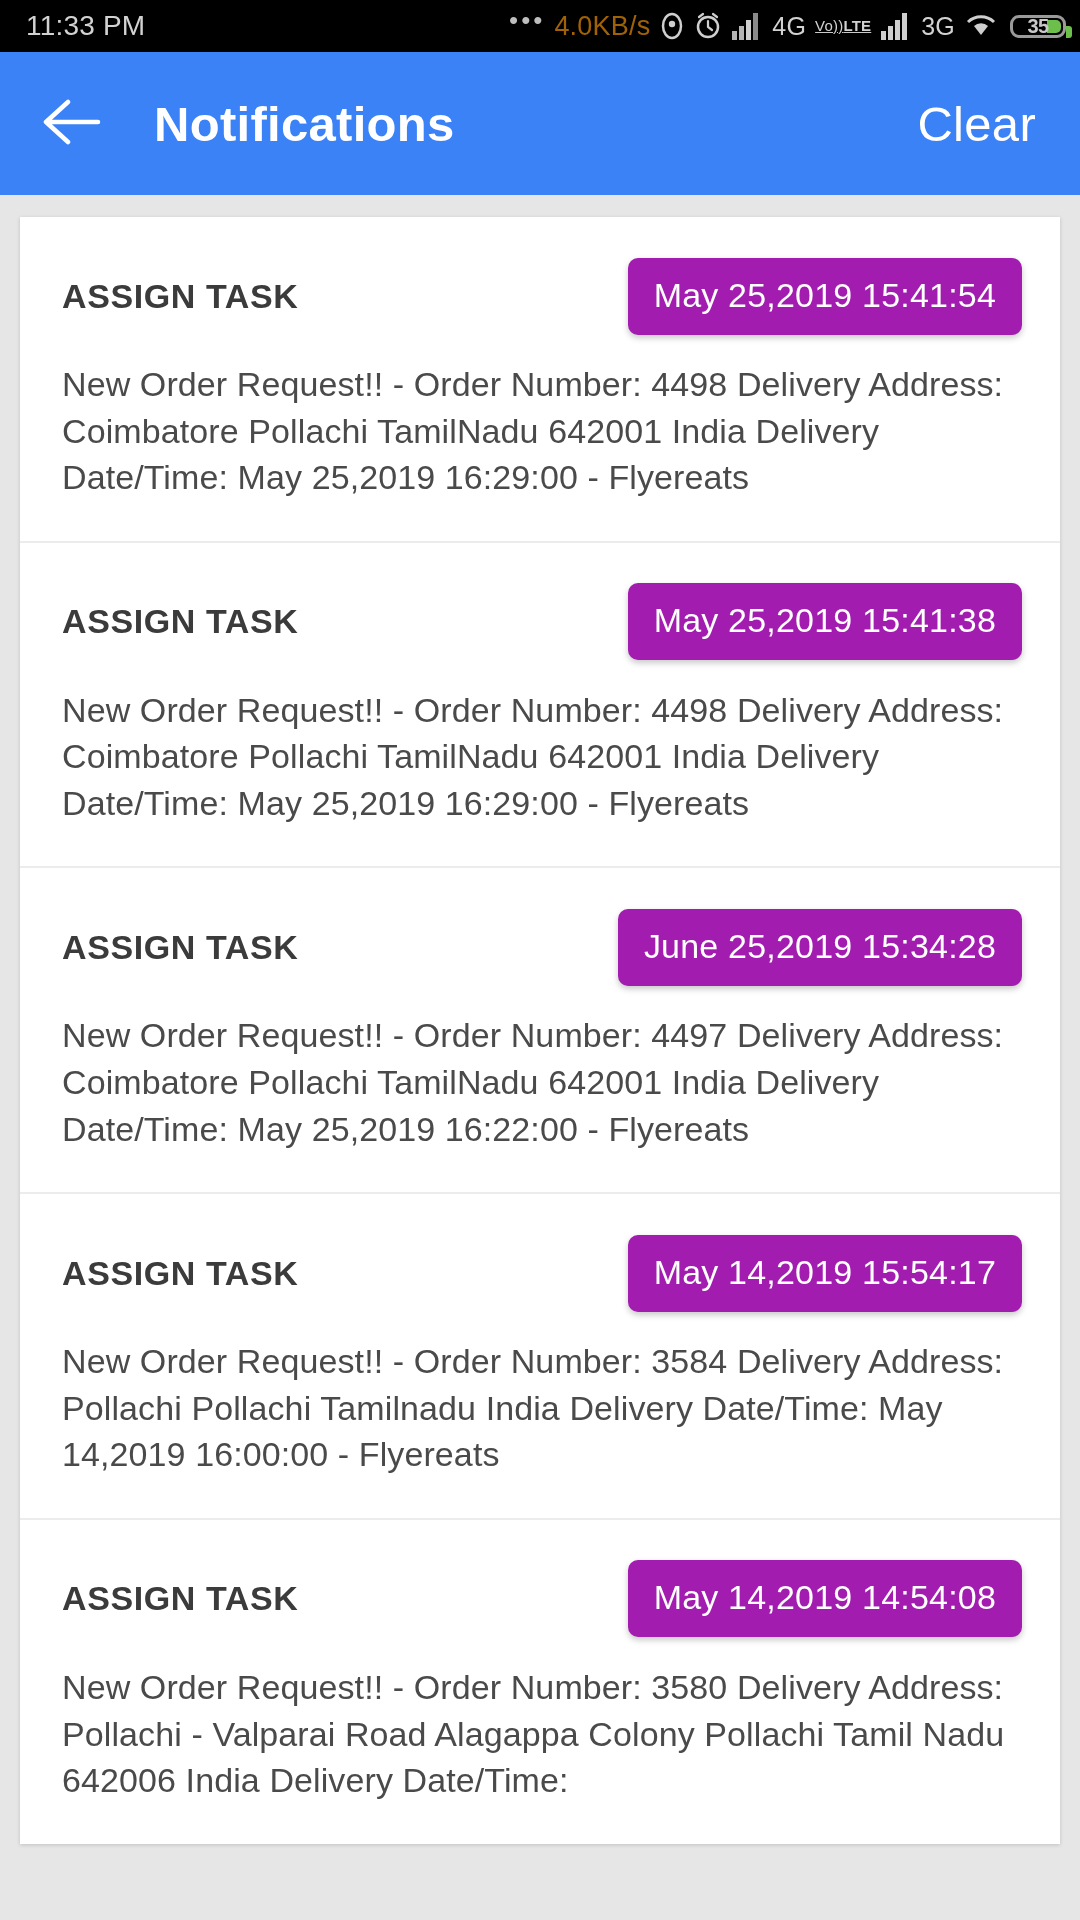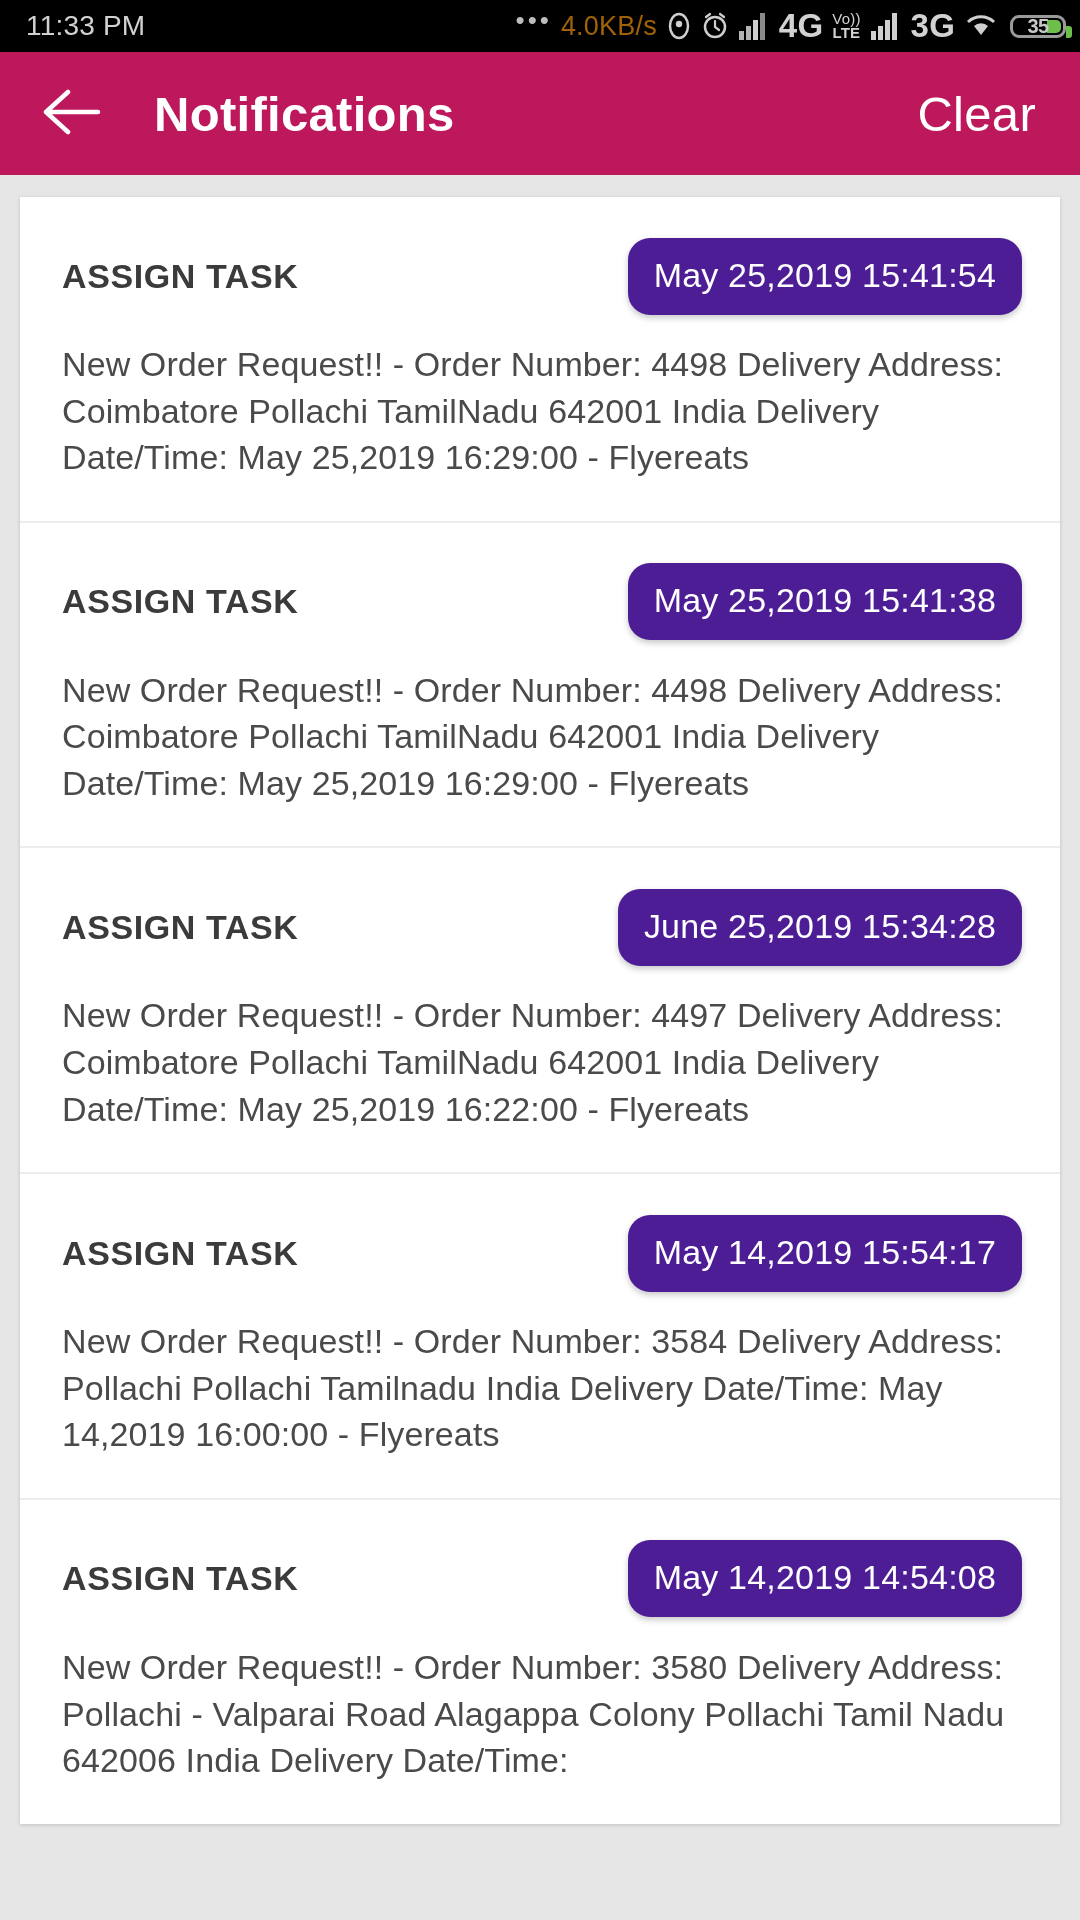--- a/index.html
+++ b/index.html
@@ -26,22 +26,22 @@
   .sb-right {
     margin-left: auto;
     display: flex;
     align-items: center;
     gap: 9px;
   }
   .sb-dots { letter-spacing: 3px; font-size: 26px; color: #bdbdbd; position: relative; top: -6px; }
   .sb-net { font-size: 27px; color: #a16207; }
   .sb-ico { display: inline-flex; align-items: center; justify-content: center; }
   .sb-ico svg { display: block; }
-  .sb-txt { font-size: 33px; color: #d2d2d2; font-weight: 700; }
-  .sb-volte { display: flex; flex-direction: column; align-items: center; line-height: 0.95; }
+  .sb-txt { font-size: 25px; color: #d2d2d2; font-weight: 400; }
+  .sb-volte { display: flex; flex-direction: row; align-items: center; line-height: 0.95; text-decoration: underline; }
   .sb-volte span:first-child { font-size: 15px; color: #d2d2d2; }
   .sb-volte span:last-child { font-size: 15px; color: #d2d2d2; font-weight: 700; }
   .battery {
     width: 56px; height: 23px;
     border: 3px solid #9a9a9a;
     border-radius: 9px;
     position: relative;
     display: flex; align-items: center; justify-content: center;
     margin-left: 3px;
   }
@@ -52,22 +52,22 @@
     background: #6cbf4b; border-radius: 0 3px 3px 0;
   }
   .battery .fill {
     position: absolute; right: 2px; top: 2px; bottom: 2px;
     width: 14px; background: #6cbf4b; border-radius: 0 5px 5px 0;
   }
   .battery .lvl { font-size: 20px; color: #c9c9c9; font-weight: 600; position: relative; z-index: 2; letter-spacing: -0.5px; }
 
   
   .appbar {
-    height: 123px;
-    background: #be185d;
+    height: 143px;
+    background: #3b82f6;
     display: flex;
     align-items: center;
     padding: 0 40px 0 40px;
     color: #ffffff;
   }
   .back-btn {
     width: 66px; height: 66px;
     display: flex; align-items: center; justify-content: center;
     flex: 0 0 auto;
   }
@@ -109,24 +109,24 @@
   }
   .notif-type {
     font-size: 34px;
     font-weight: 700;
     color: #3b3b3b;
     letter-spacing: 0.6px;
     white-space: nowrap;
   }
   .notif-time {
     margin-left: auto;
-    background: #4c1d95;
+    background: #a21caf;
     color: #ffffff;
     font-size: 34px;
-    border-radius: 22px;
+    border-radius: 10px;
     padding: 18px 26px 20px 26px;
     white-space: nowrap;
     box-shadow: 0 3px 6px rgba(0,0,0,0.22);
     letter-spacing: 0.2px;
   }
   .notif-body {
     margin-top: 22px;
     font-size: 34px;
     line-height: 1.37;
     color: #4a4a4a;

